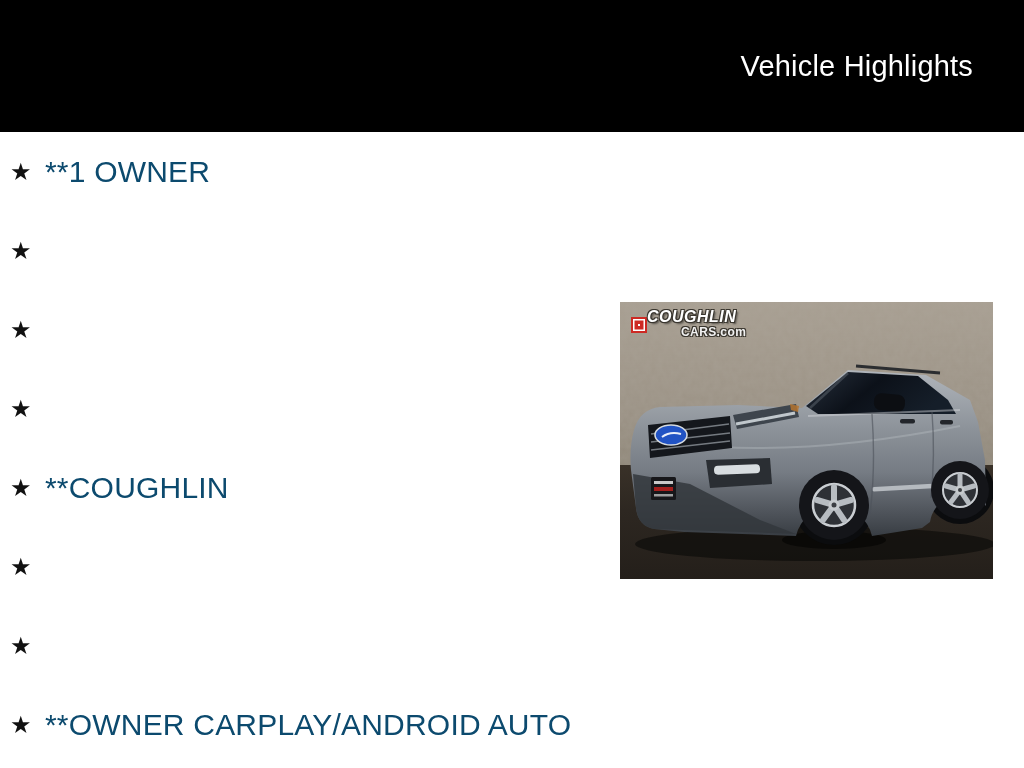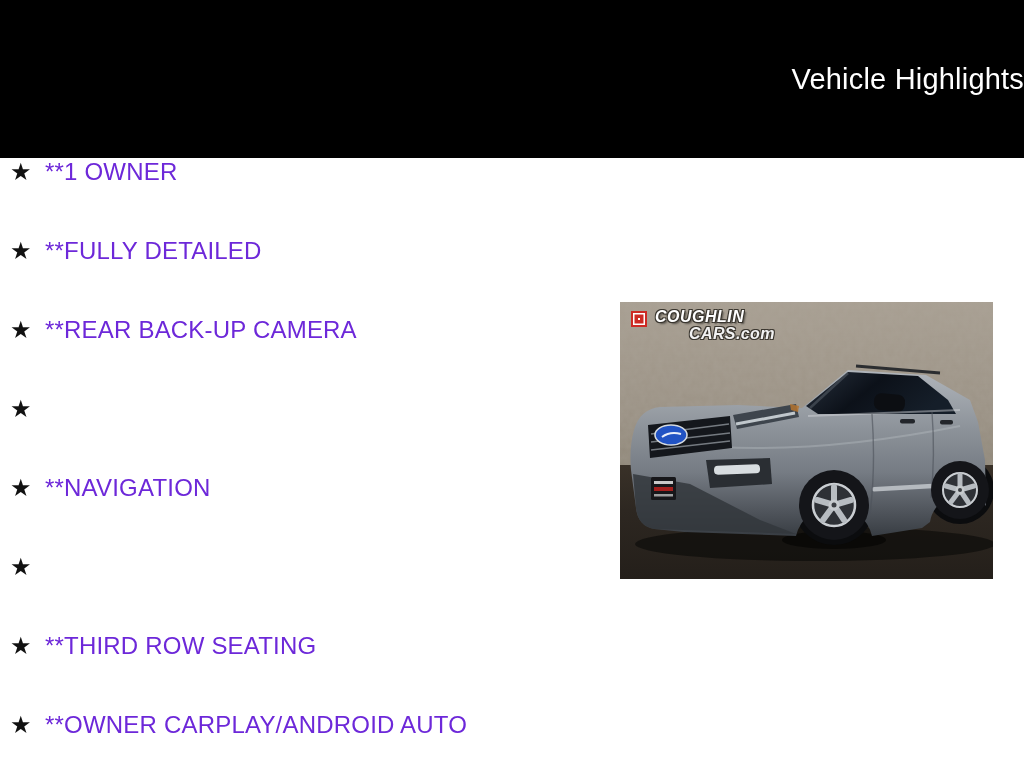--- a/index.html
+++ b/index.html
@@ -1,85 +1,82 @@
 <!DOCTYPE html>
 <html><head>
 <meta charset="utf-8">
 <style>
   html,body{margin:0;padding:0;}
   body{
     width:1024px;height:768px;position:relative;overflow:hidden;
     background:#ffffff;font-family:"Liberation Sans",sans-serif;
   }
   .header{
-    position:absolute;top:0;left:0;width:1024px;height:158px;background:#000000;
+    position:absolute;top:0;left:0;width:1024px;height:132px;background:#000000;
     display:flex;align-items:center;justify-content:flex-end;
-    box-sizing:border-box;
+    padding-right:51px;box-sizing:border-box;
   }
   .header-title{color:#ffffff;font-size:29px;letter-spacing:.2px;}
   .highlight-list{
     position:absolute;top:156px;left:0;display:flex;flex-direction:column;gap:47px;
   }
   .hl-row{display:flex;align-items:center;height:32px;padding-left:10px;}
   .hl-star{width:35px;font-size:24px;color:#111111;line-height:32px;}
-  .hl-label{font-size:24px;color:#6d28d9;white-space:pre;letter-spacing:.2px;}
+  .hl-label{font-size:30px;color:#0c4a6e;white-space:pre;letter-spacing:.2px;}
   .photo{
     position:absolute;left:620px;top:302px;width:373px;height:277px;overflow:hidden;
   }
   .photo svg{display:block;}
   .watermark{
-    position:absolute;top:7px;left:11px;display:flex;align-items:flex-start;gap:8px;
+    position:absolute;top:7px;left:11px;display:flex;align-items:center;gap:0;
   }
   .wm-logo{
     width:16px;height:16px;margin-top:2px;background:#cd2a24;
     box-shadow:inset 0 0 0 2px #cd2a24, inset 0 0 0 3.5px #ffffff, inset 0 0 0 7px #cd2a24, inset 0 0 0 8px #ffffff;
   }
   .wm-text{display:flex;flex-direction:column;line-height:1;}
   .wm-brand{
     font-size:16px;font-weight:bold;font-style:italic;color:#ffffff;letter-spacing:.5px;
     text-shadow:1px 1px 0 #3a362f,-1px -1px 0 #3a362f,1px -1px 0 #3a362f,-1px 1px 0 #3a362f,2px 2px 2px rgba(0,0,0,.5);
   }
   .wm-site{
-    font-size:16px;font-weight:bold;font-style:italic;color:#f2f2f2;margin:1px 0 0 34px;letter-spacing:.4px;
+    font-size:12px;font-weight:bold;color:#f2f2f2;margin:1px 0 0 34px;letter-spacing:.4px;
     text-shadow:1px 1px 0 #3a362f,-1px -1px 0 #3a362f,1px -1px 0 #3a362f,-1px 1px 0 #3a362f;
   }
 </style>
 </head>
 <body>
 
 <div class="header">
   <span class="header-title">Vehicle Highlights</span>
 </div>
 
 <div class="highlight-list">
   <div class="hl-row">
     <span class="hl-star">★</span>
     <span class="hl-label">**1 OWNER</span>
   </div>
   <div class="hl-row">
     <span class="hl-star">★</span>
-    <span class="hl-label">**FULLY DETAILED</span>
-  </div>
-  <div class="hl-row">
-    <span class="hl-star">★</span>
-    <span class="hl-label">**REAR BACK-UP CAMERA</span>
-  </div>
-  <div class="hl-row">
-    <span class="hl-star">★</span>
-  </div>
-  <div class="hl-row">
-    <span class="hl-star">★</span>
-    <span class="hl-label">**NAVIGATION</span>
-  </div>
-  <div class="hl-row">
-    <span class="hl-star">★</span>
-  </div>
-  <div class="hl-row">
-    <span class="hl-star">★</span>
-    <span class="hl-label">**THIRD ROW SEATING</span>
+  </div>
+  <div class="hl-row">
+    <span class="hl-star">★</span>
+  </div>
+  <div class="hl-row">
+    <span class="hl-star">★</span>
+  </div>
+  <div class="hl-row">
+    <span class="hl-star">★</span>
+    <span class="hl-label">**COUGHLIN</span>
+  </div>
+  <div class="hl-row">
+    <span class="hl-star">★</span>
+  </div>
+  <div class="hl-row">
+    <span class="hl-star">★</span>
   </div>
   <div class="hl-row">
     <span class="hl-star">★</span>
     <span class="hl-label">**OWNER CARPLAY/ANDROID AUTO</span>
   </div>
 </div>
 
 <div class="photo">
   <svg viewBox="0 0 373 277" width="373" height="277" aria-hidden="true">
     <defs>

